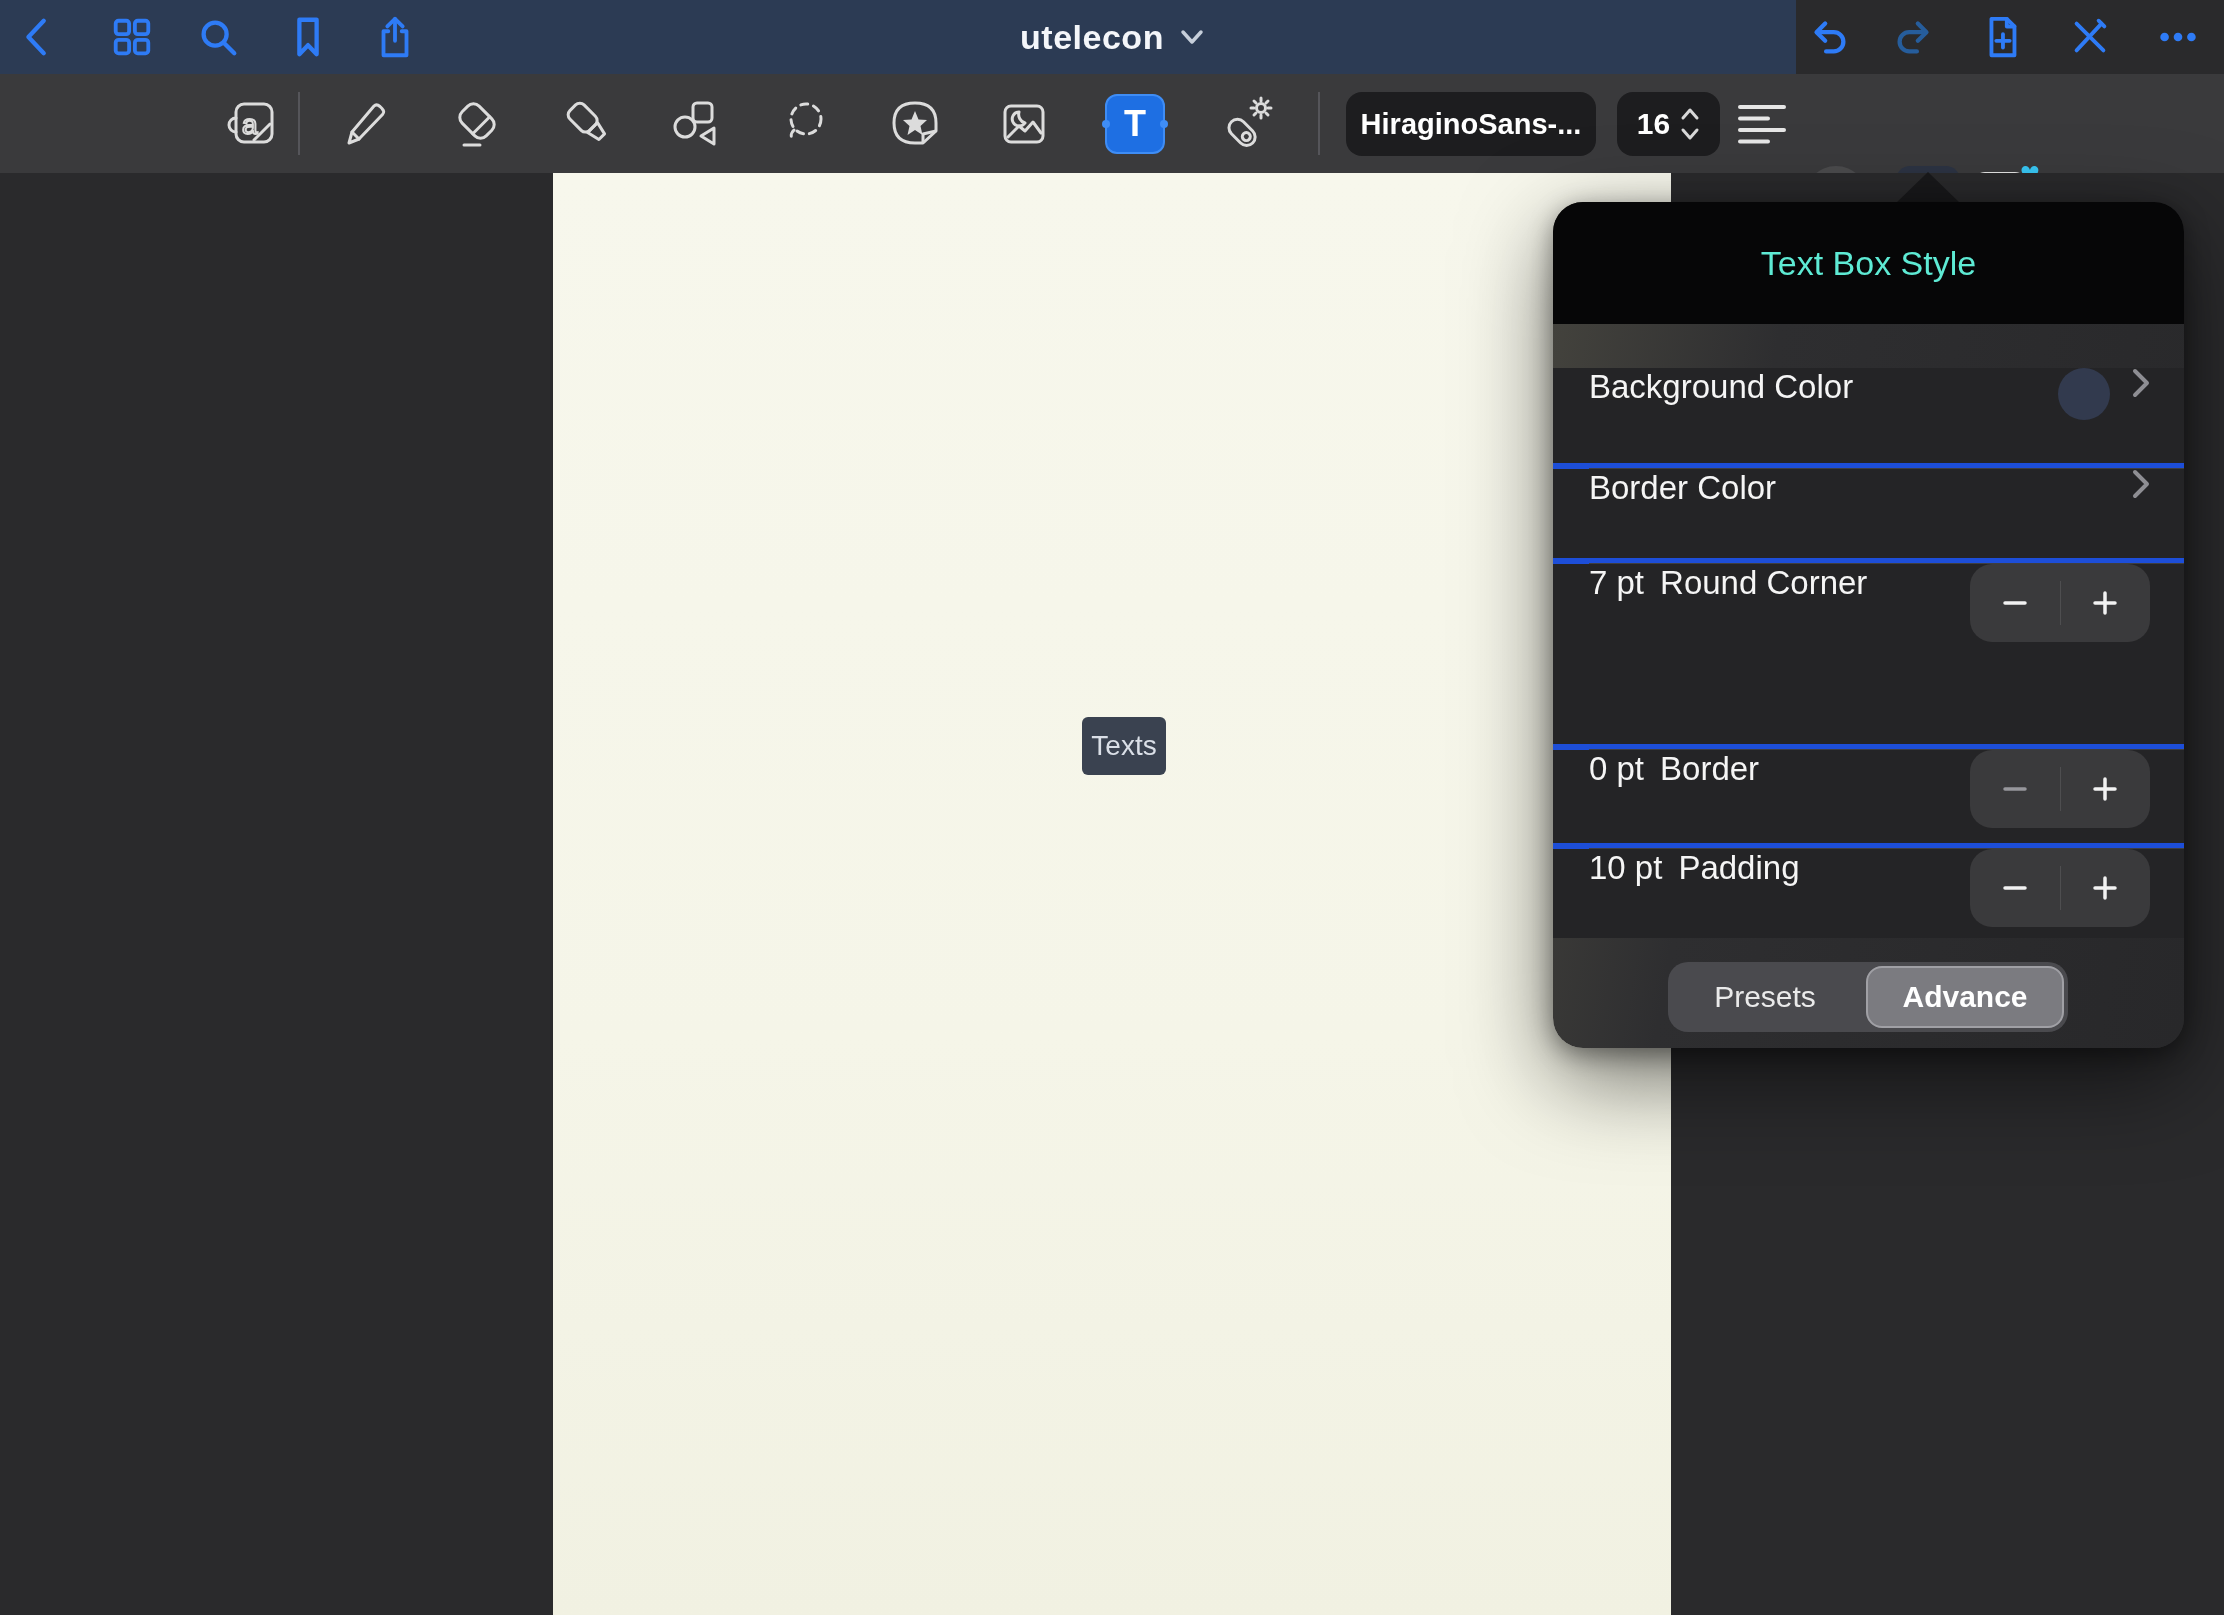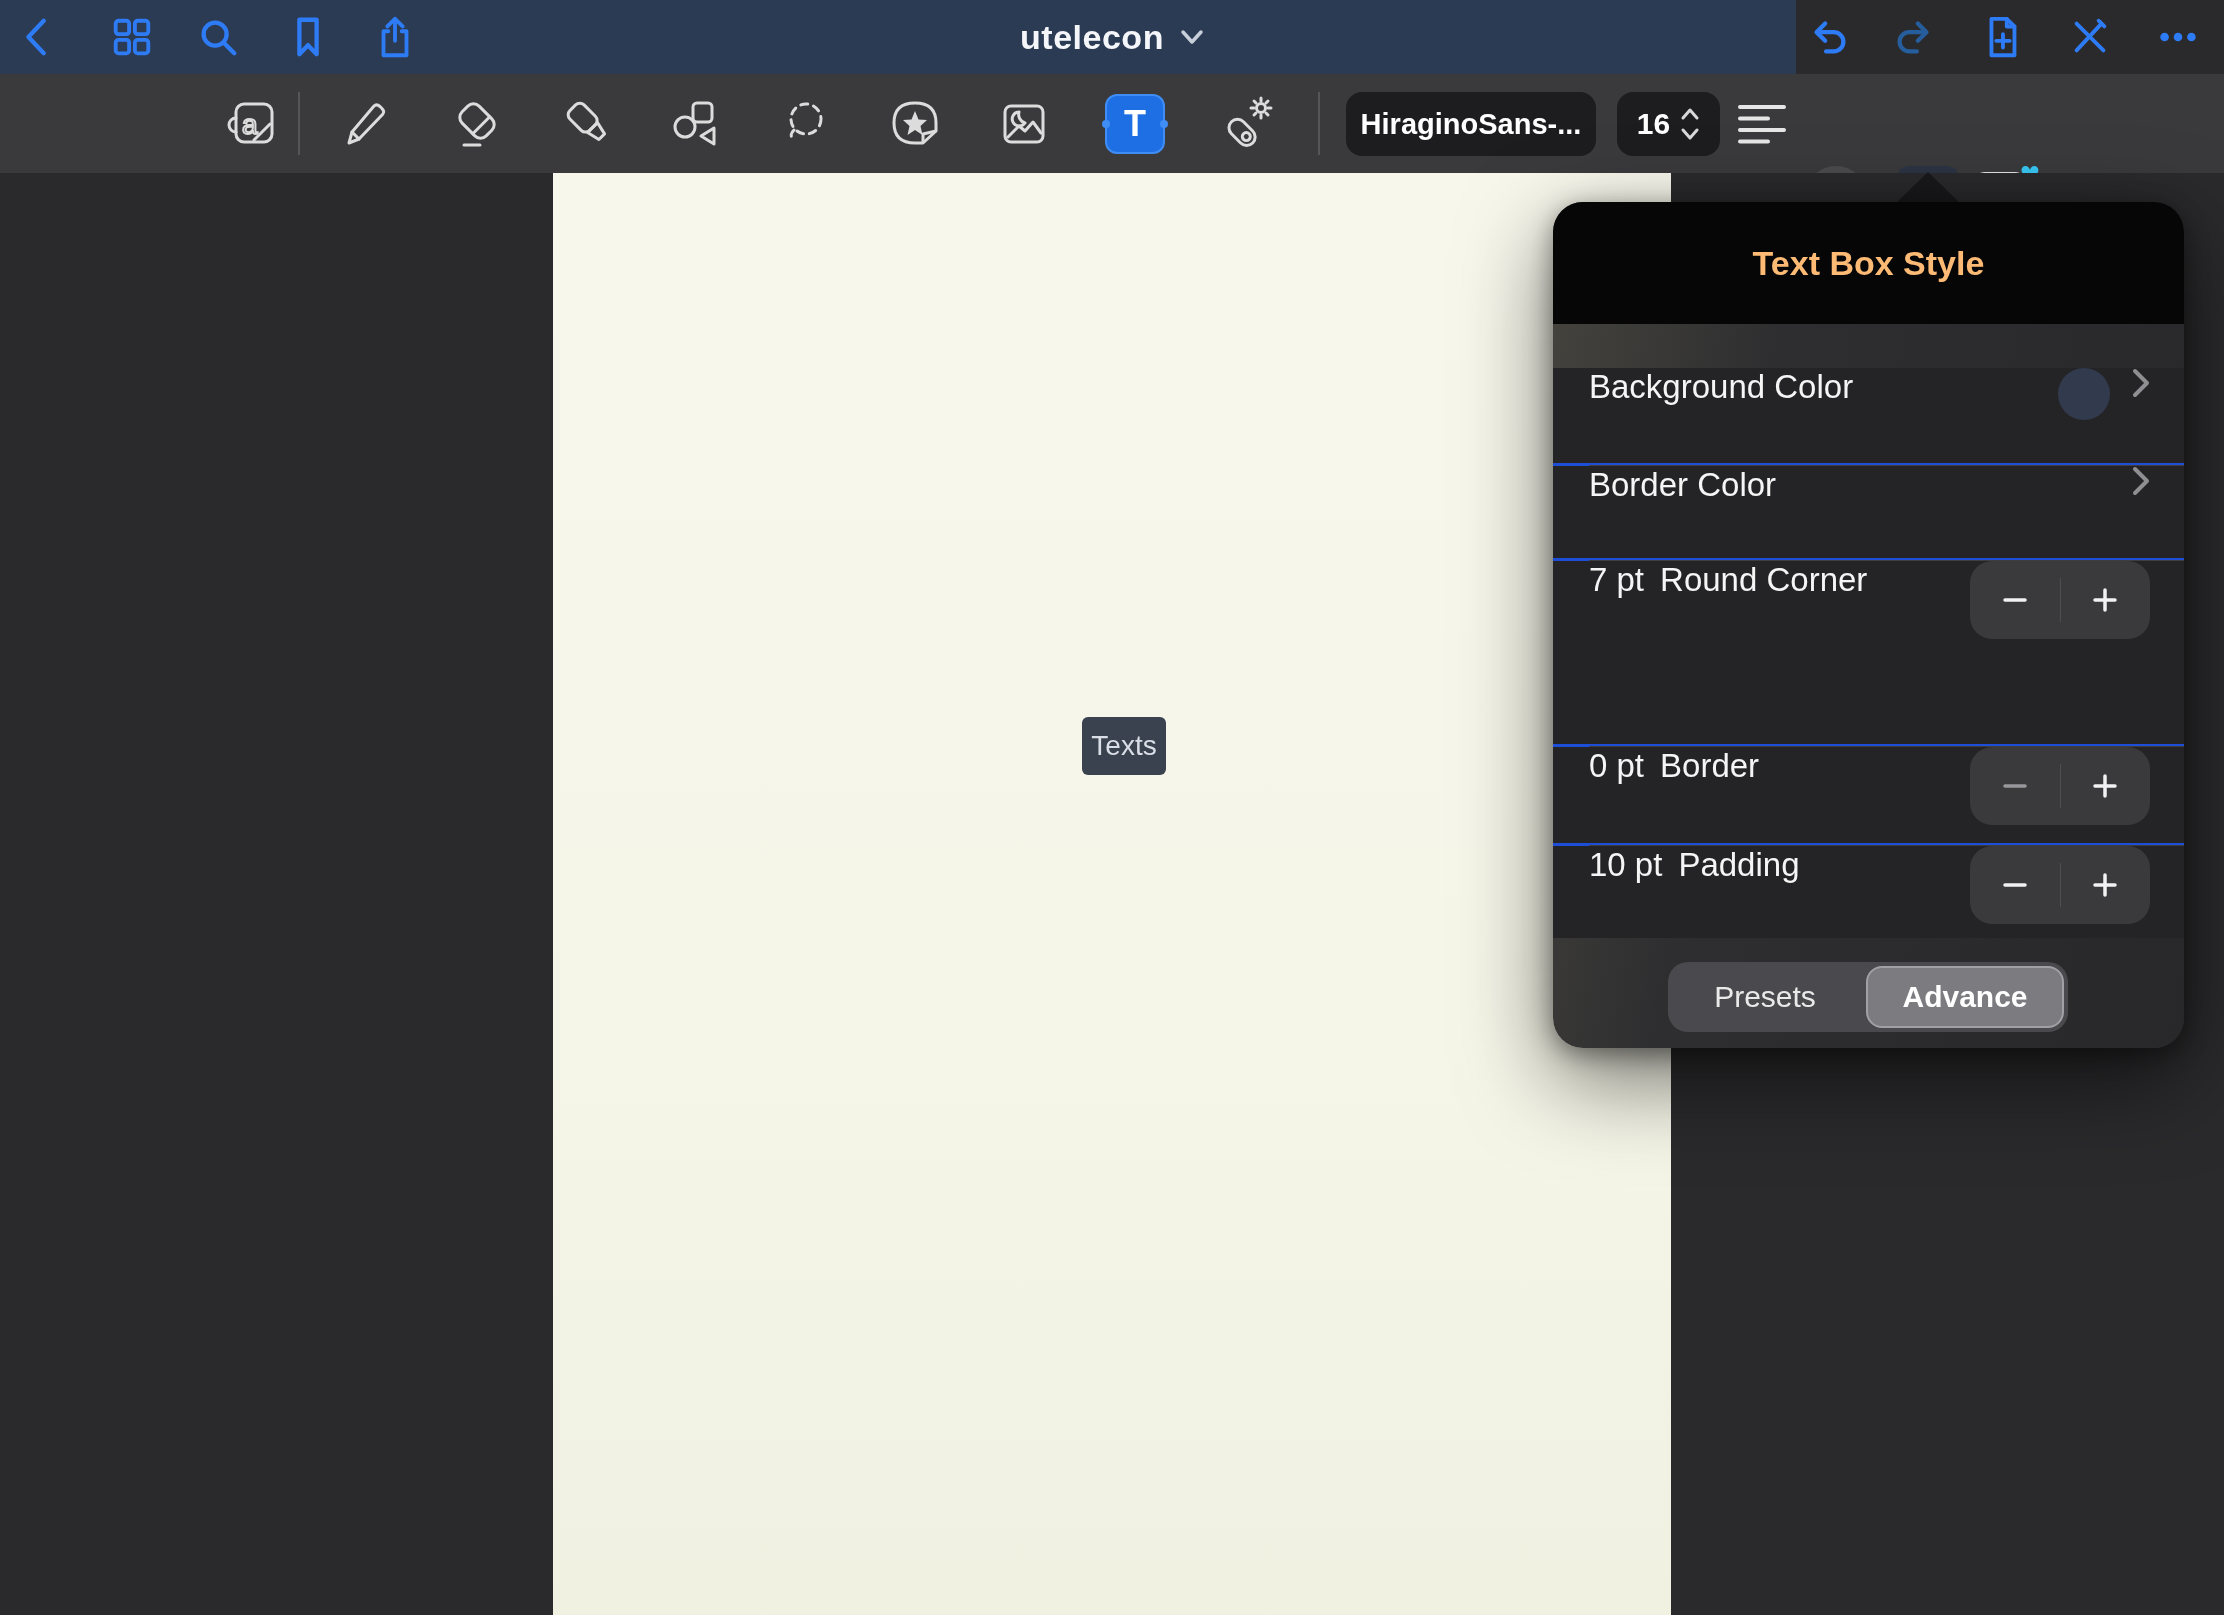--- a/index.html
+++ b/index.html
@@ -66,24 +66,24 @@
     border-bottom:31px solid #19191b;
   }
   .popover {
     left:1553px; top:202px; width:631px; height:846px;
     border-radius:30px; overflow:hidden;
     background:linear-gradient(100deg,#45443e 0%,#2e2e30 32%,#28282a 100%);
     box-shadow:0 30px 90px rgba(0,0,0,.55), 0 6px 24px rgba(0,0,0,.4);
   }
   .pop-header { position:absolute; left:0; top:0; width:631px; height:122px; background:#060607;
     display:flex; align-items:center; justify-content:center; }
-  .pop-title { color:#fdba74; font-size:34px; font-weight:700; }
+  .pop-title { color:#5eead4; font-size:34px; font-weight:400; }
   .rows { position:absolute; left:0; top:166px; width:631px; height:570px; background:#242426; }
   .row { position:absolute; left:0; width:631px; height:95px; display:flex; align-items:flex-start; padding:0 34px 0 36px; }
-  .row + .row, .row.sep { border-top:3px solid #1d4ed8; }
+  .row + .row, .row.sep { border-top:6px solid #1d4ed8; }
   .row .sepline { position:absolute; left:36px; right:0; top:-1px; height:1px; background:#3e3e40; }
   .row-label { color:#f5f5f5; font-size:33px; }
   .row-value { color:#f5f5f5; font-size:33px; margin-right:16px; }
   .row-spacer { flex:1; }
   .chev-right { margin-left:22px; display:flex; align-items:center; }
   .swatch { width:52px; height:52px; border-radius:50%; background:#323a4e; }
   .stepper { width:180px; height:78px; background:#3a3a3c; border-radius:22px; display:flex; align-items:center; }
   .step-btn { flex:1; height:78px; display:flex; align-items:center; justify-content:center; cursor:pointer; }
   .step-div { width:1px; height:44px; background:#4e4e50; }
   .toggle { width:94px; height:58px; border-radius:29px; background:#39393b; position:relative; cursor:pointer; box-shadow:inset 0 0 0 1px #444446; }

